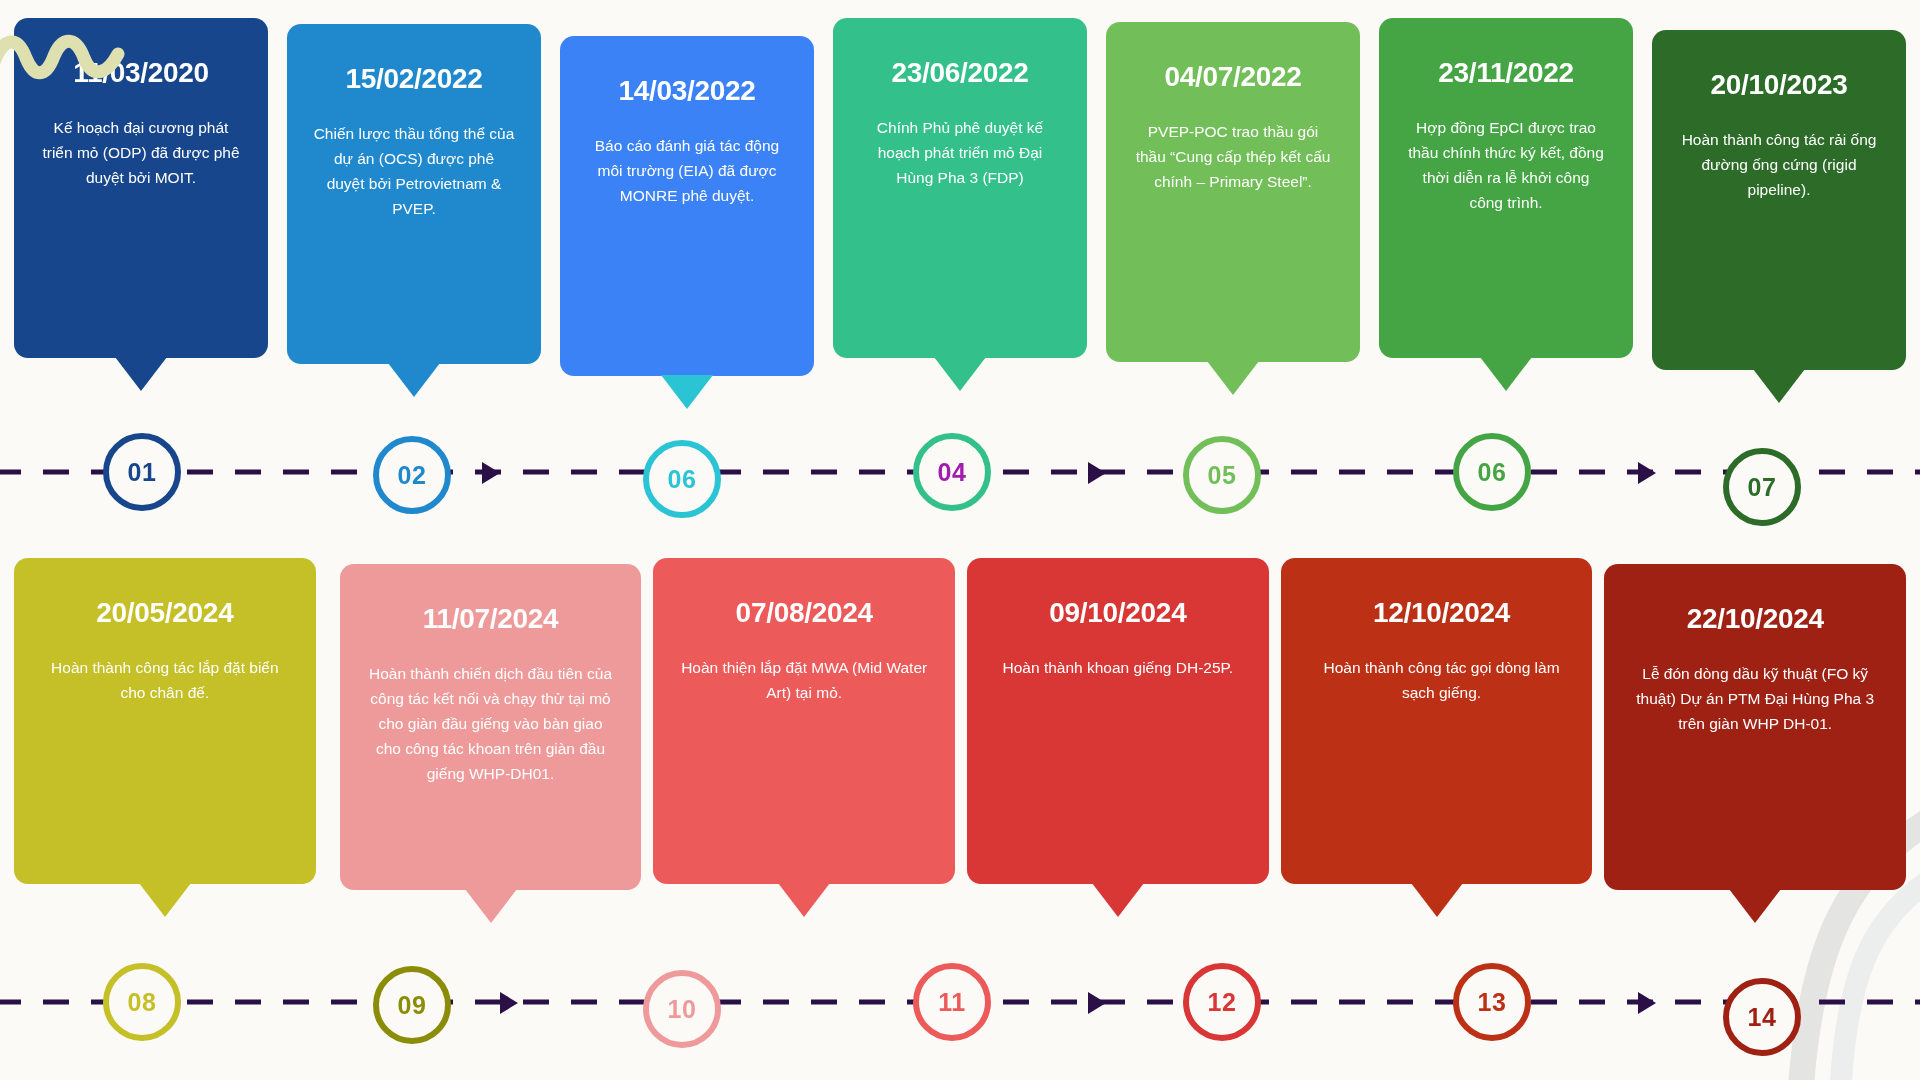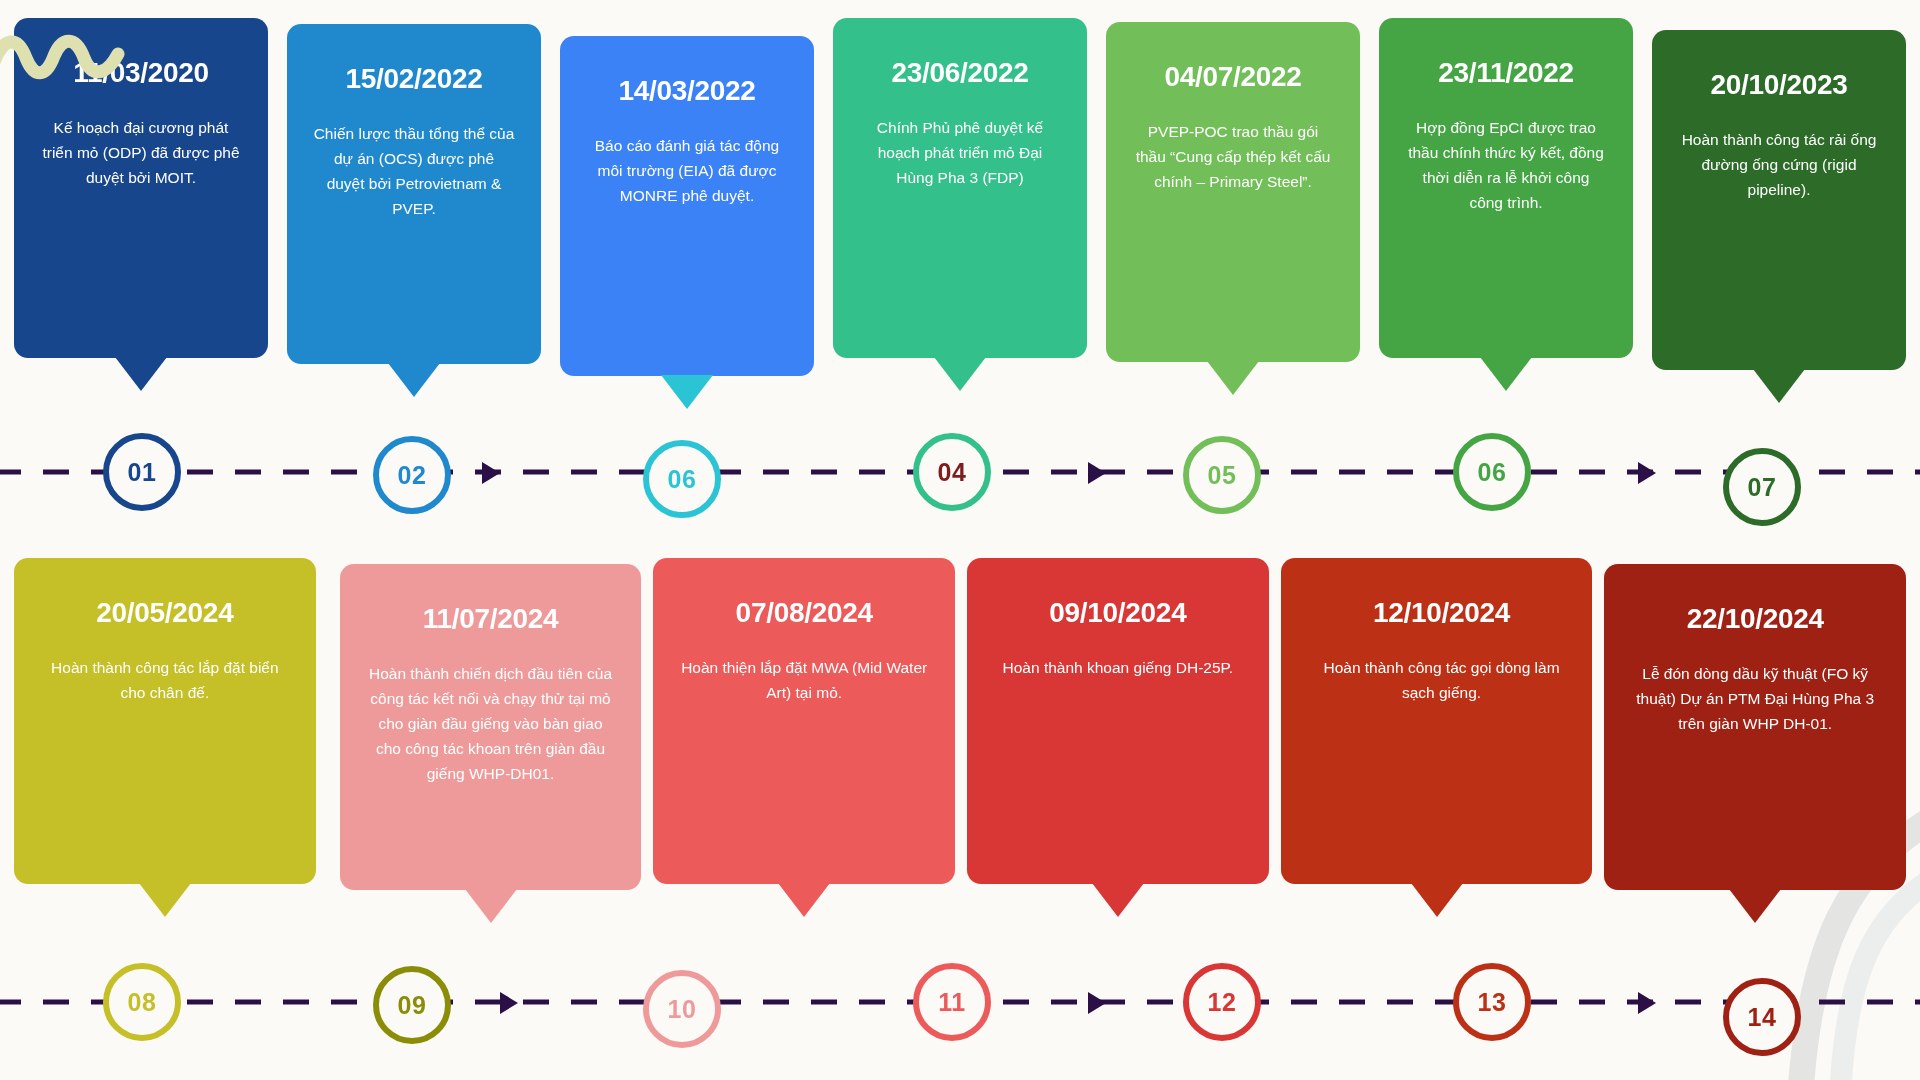--- a/index.html
+++ b/index.html
@@ -213,21 +213,21 @@
         <span>01</span>
       </div>
       <div class="node" style="left:373px; top:26px; border-color:#2089ce; color:#2089ce;">
         <span>02</span>
       </div>
       <div class="arrow" style="left:482px; top:52px;"></div>
 
       <div class="node" style="left:643px; top:30px; border-color:#2bc4d4; color:#2bc4d4;">
         <span>06</span>
       </div>
-      <div class="node" style="left:913px; top:23px; border-color:#34c08a; color:#7f1d1d;">
+      <div class="node" style="left:913px; top:23px; border-color:#34c08a; color:#a21caf;">
         <span>04</span>
       </div>
       <div class="arrow" style="left:1088px; top:52px;"></div>
 
       <div class="node" style="left:1183px; top:26px; border-color:#72bf59; color:#72bf59;">
         <span>05</span>
       </div>
       <div class="node" style="left:1453px; top:23px; border-color:#45a545; color:#45a545;">
         <span>06</span>
       </div>

